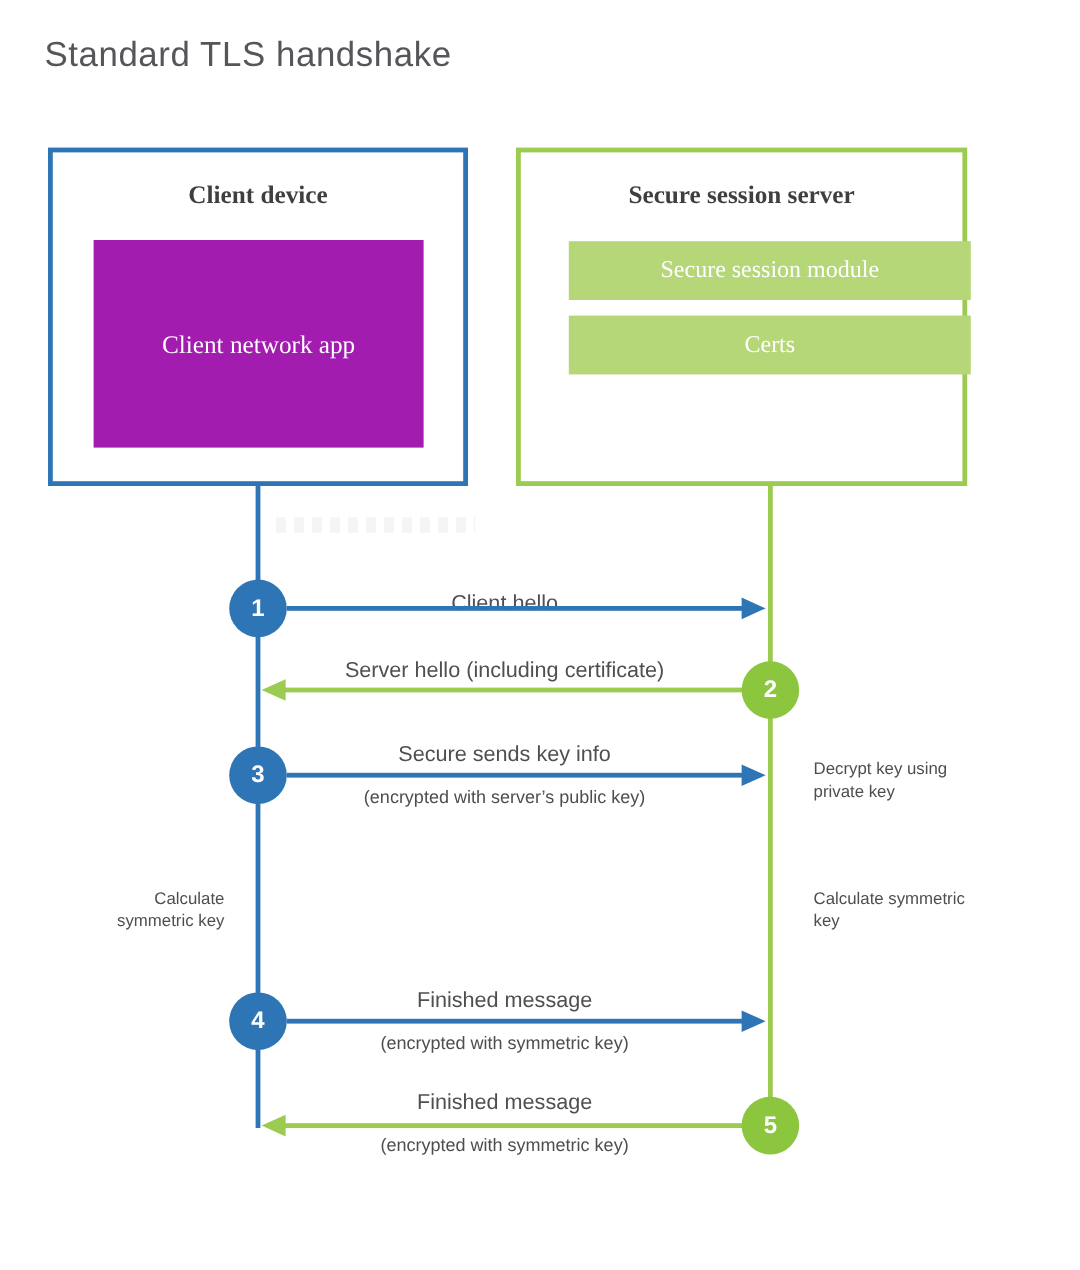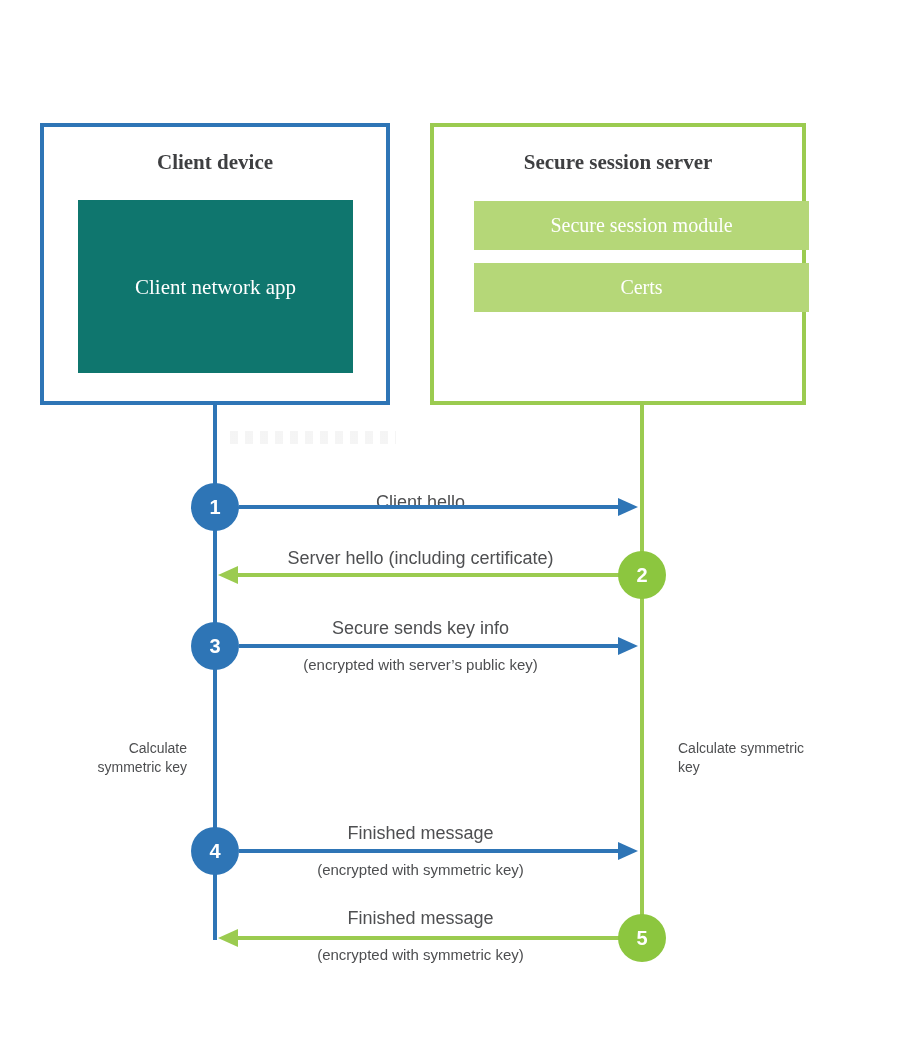--- a/index.html
+++ b/index.html
@@ -16,21 +16,21 @@
   
   .entity-box { position:absolute; box-sizing:border-box; background:#fff;font-family:Liberation Serif, serif; }
   .client-box { left:40px; top:123px; width:350px; height:282px; border:4px solid #2e75b6; }
   .server-box { left:430px; top:123px; width:376px; height:282px; border:4px solid #9bcb50; }
   .entity-header {
     position:absolute; left:0; right:0; top:23px; text-align:center;
     font-size:21px; font-weight:700; color:#3e3f41;
   }
   .client-app {
     position:absolute; left:34px; top:73px; width:275px; height:173px;
-    background:#0f766e; color:#ffffff; font-size:21px; line-height:38px;
+    background:#a21caf; color:#ffffff; font-size:21px; line-height:38px;
     display:flex; align-items:center; justify-content:center; text-align:center;
     padding:0 55px; box-sizing:border-box;
   }
   .server-bar {
     position:absolute; left:40px; width:335px; height:49px;
     background:#b5d778; color:#ffffff; font-size:20px;
     display:flex; align-items:center; justify-content:center; text-align:center;
   }
   .bar-1 { top:74px; }  .bar-2 { top:136px; }  .bar-3 { top:196px; }
 
@@ -75,20 +75,21 @@
     position:absolute; font-size:14px; line-height:19px; color:#4d4e50;
   }
   .note-left { left:82px; width:105px; text-align:right; }
   .note-right { left:678px; width:140px; text-align:left; }
 </style>
 </head>
 <body>
 
 <div class="canvas">
 
+  <div class="title">Standard TLS handshake</div>
 
   <div class="entity-box client-box">
     <div class="entity-header">Client device</div>
     <div class="client-app">Client network app</div>
   </div>
 
   <div class="entity-box server-box">
     <div class="entity-header">Secure session server</div>
     <div class="server-bar bar-2">Certs</div>
     <div class="server-bar bar-1">Secure session module</div>
@@ -113,20 +114,21 @@
   </div>
 
   <div>
     <div class="msg-label" style="top:618px;">Secure sends key info</div>
     <div class="msg-line line-blue" style="left:239px; top:644px; width:381px;"></div>
     <div class="arrowhead head-right" style="left:618px; top:637px;"></div>
     <div class="step-circle circle-blue" style="left:191px; top:622px;">3</div>
     <div class="msg-sub" style="top:656px;">(encrypted with server’s public key)</div>
   </div>
 
+  <div class="side-note note-right" style="top:631px;">Decrypt key using private key</div>
   <div class="side-note note-left" style="top:739px;">Calculate symmetric key</div>
   <div class="side-note note-right" style="top:739px;">Calculate symmetric key</div>
 
   <div>
     <div class="msg-label" style="top:823px;">Finished message</div>
     <div class="msg-line line-blue" style="left:239px; top:849px; width:381px;"></div>
     <div class="arrowhead head-right" style="left:618px; top:842px;"></div>
     <div class="step-circle circle-blue" style="left:191px; top:827px;">4</div>
     <div class="msg-sub" style="top:861px;">(encrypted with symmetric key)</div>
   </div>

